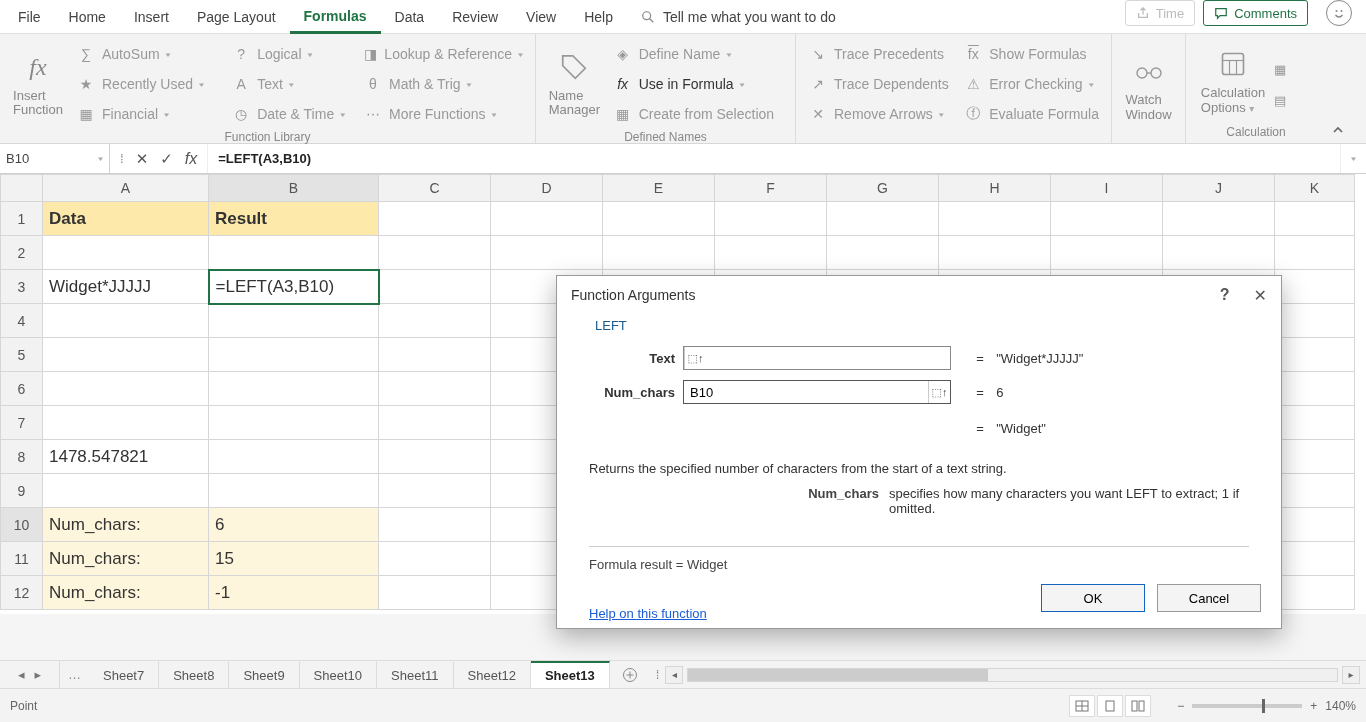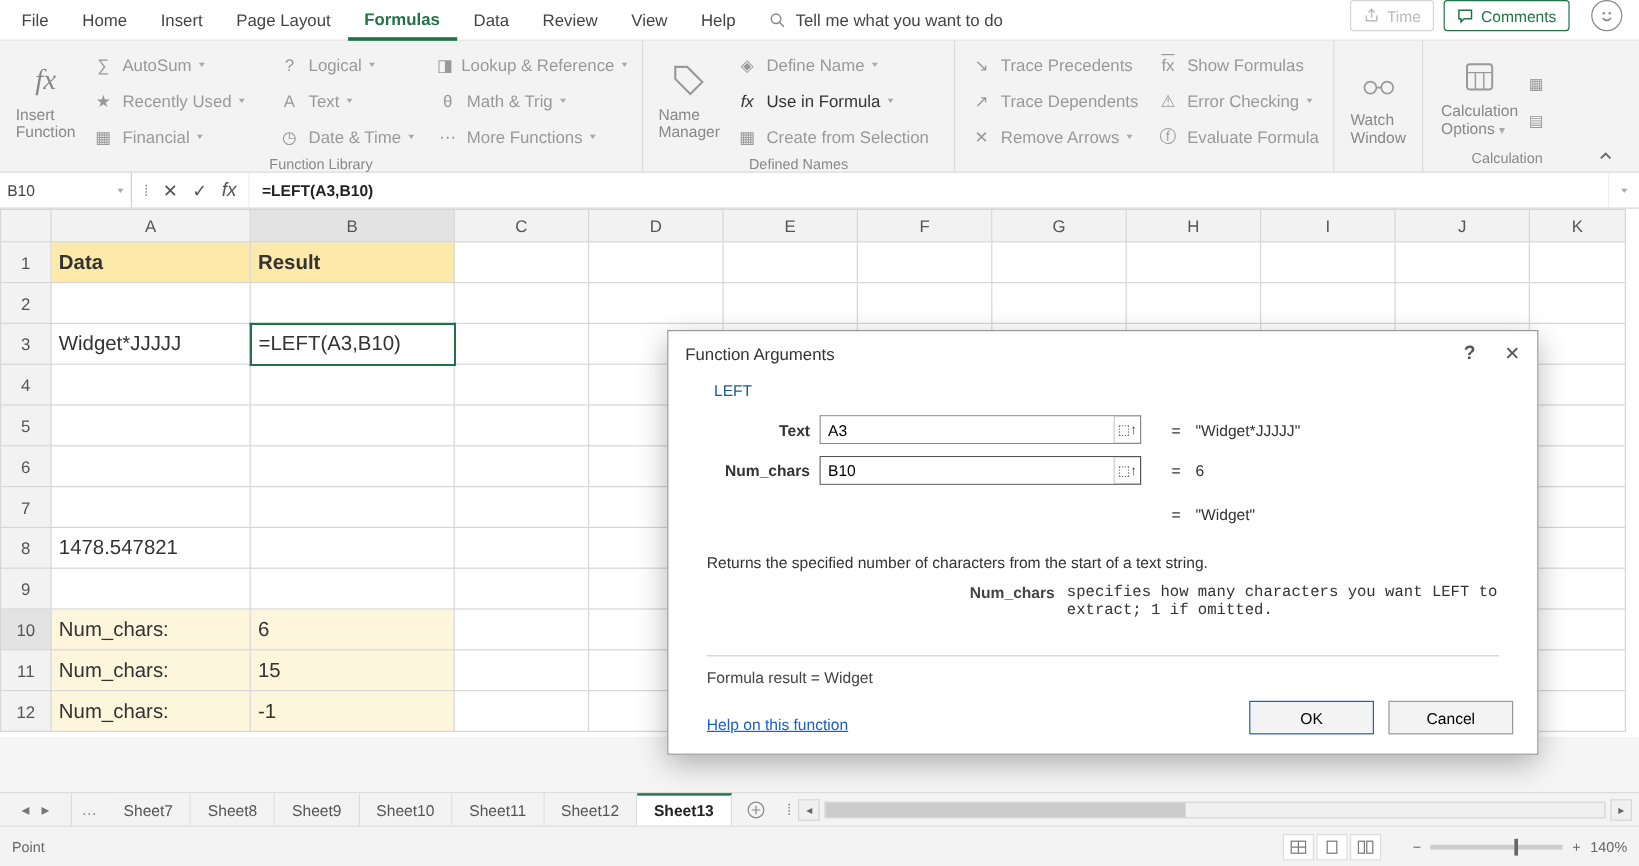--- a/index.html
+++ b/index.html
@@ -81,21 +81,21 @@
   .arg-row { display:flex; align-items:center; height:30px; margin-bottom:4px;}
   .arg-row .albl { width:94px; text-align:right; font-weight:700; font-size:13px; color:#333; padding-right:8px;}
   .arg-row .abox { width:268px; height:24px; border:1px solid #888; display:flex; align-items:center;}
   .arg-row .abox input { flex:1; border:none; outline:none; padding:0 6px; font-size:13px; height:22px;}
   .arg-row .abox .pick { width:22px; height:22px; border-left:1px solid #ccc; display:flex; align-items:center; justify-content:center; font-size:11px;}
   .arg-row .aval { margin-left:20px; color:#333; font-size:13px;}
   .arg-row .aval .eq { display:inline-block; width:18px; text-align:center;}
   .desc { font-size:13px; color:#333; margin:18px 0 6px;}
   .param-help { display:flex; font-size:13px; margin-top:10px;}
   .param-help .pn { width:300px; text-align:right; font-weight:700; padding-right:10px;}
-  .param-help .pd { flex:1; color:#333;font-family:Liberation Mono, monospace;}
+  .param-help .pd { flex:1; color:#333;}
   .dialog .divider { border-top:1px solid #ccc; margin:30px 0 10px;}
   .dialog .buttons { position:absolute; right:20px; bottom:16px; display:flex; gap:12px;}
   .dialog .buttons button { width:104px; height:28px; border:1px solid #999; background:#f4f4f4; font-size:13px;}
   .dialog .buttons button.ok { border:1.5px solid #1465c0;}
   
   svg { display:block;}
 </style>
 </head>
 <body>
 
@@ -537,21 +537,20 @@
     <div class="right">
       <span style="font-weight:600">?</span>
       <span>✕</span>
     </div>
   </div>
   <div class="content">
     <div class="fn-name">LEFT</div>
     <div class="arg-row">
       <div class="albl">Text</div>
       <div class="abox">
-          <input value="A3" style="">
           <div class="pick">⬚↑</div>
         </div>
       <div class="aval"><span class="eq">=</span>&nbsp;&nbsp;<span>"Widget*JJJJJ"</span></div>
     </div>
     <div class="arg-row">
       <div class="albl">Num_chars</div>
       <div class="abox" style="border:1px solid #555">
           <input value="B10" style="">
           <div class="pick">⬚↑</div>
         </div>
@@ -562,21 +561,21 @@
         <div style="width:268px"></div>
       <div class="aval"><span class="eq">=</span>&nbsp;&nbsp;<span>"Widget"</span></div>
     </div>
     <div class="desc">Returns the specified number of characters from the start of a text string.</div>
     <div class="param-help">
       <div class="pn">Num_chars</div>
       <div class="pd">specifies how many characters you want LEFT to extract; 1 if omitted.</div>
     </div>
     <div class="divider"></div>
     <div class="result"><span>Formula result =  </span><span>Widget</span></div>
-    <div class="help" style="color:#1a5bd6;text-decoration:underline;font-size:13px;margin-top:24px;display:inline-block">Help on this function</div>
+    <div class="help" style="color:#1a5bd6;text-decoration:underline;font-size:13px;margin-top:34px;display:inline-block">Help on this function</div>
   </div>
   <div class="buttons">
     <button class="ok">OK</button>
     <button>Cancel</button>
   </div>
 </div>
 
 <div class="sheet-bar">
   <div class="sheet-nav">
     <span>◂</span>

